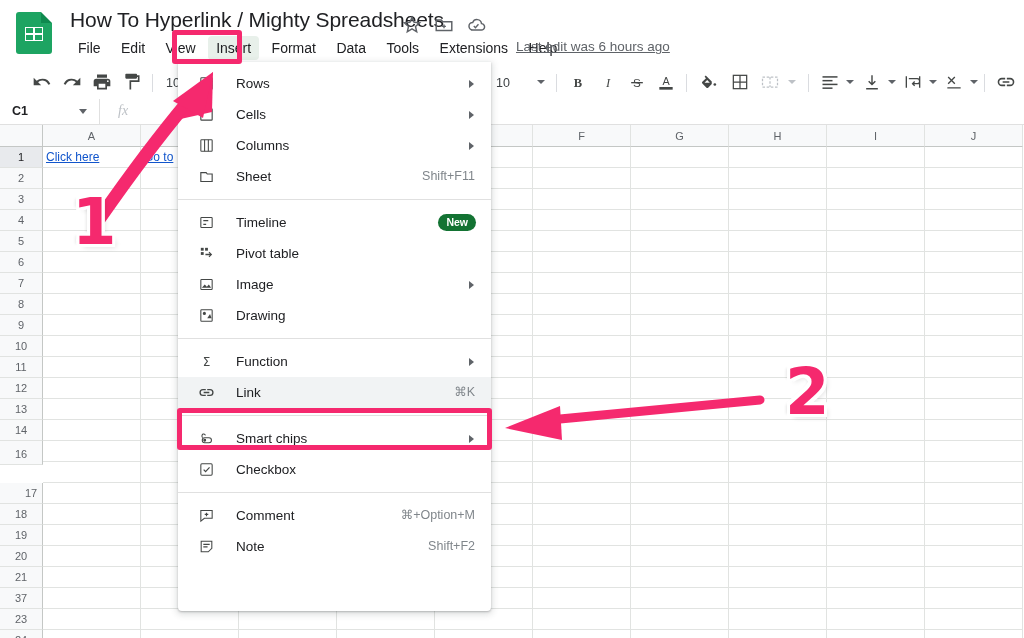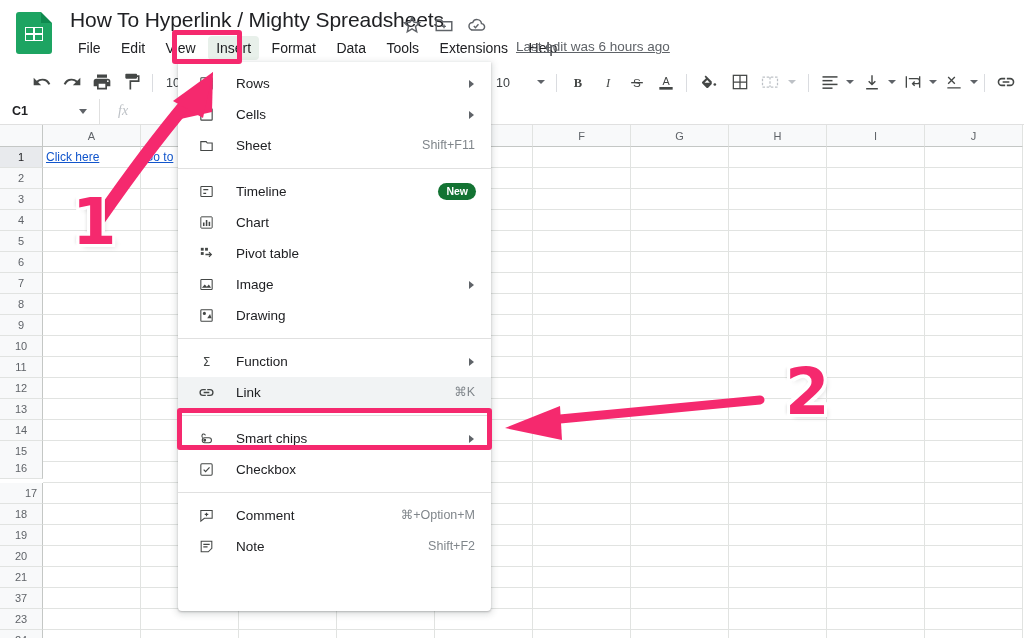--- a/index.html
+++ b/index.html
@@ -390,21 +390,21 @@
         <div class="row-head" style="top: 127px;">6</div>
         <div class="row-head" style="top: 148px;">7</div>
         <div class="row-head" style="top: 169px;">8</div>
         <div class="row-head" style="top: 190px;">9</div>
         <div class="row-head" style="top: 211px;">10</div>
         <div class="row-head" style="top: 232px;">11</div>
         <div class="row-head" style="top: 253px;">12</div>
         <div class="row-head" style="top: 274px;">13</div>
         <div class="row-head" style="top: 295px;">14</div>
         <div class="row-head" style="top: 316px;">15</div>
-        <div class="row-head" style="top: 333px;">16</div>
+        <div class="row-head" style="top: 319px;">16</div>
         <div class="row-head" style="top: 358px; padding-left: 20px;">17</div>
         <div class="row-head" style="top: 379px;">18</div>
         <div class="row-head" style="top: 400px;">19</div>
         <div class="row-head" style="top: 421px;">20</div>
         <div class="row-head" style="top: 442px;">21</div>
         <div class="row-head" style="top: 463px;">37</div>
         <div class="row-head" style="top: 484px;">23</div>
         <div class="row-head" style="top: 505px;">24</div>
       </div>
     <div id="cells-layer">
@@ -667,48 +667,47 @@
         <span class="micon">
           <svg viewBox="0 0 24 24" fill="none" stroke="currentColor" stroke-width="1.6">
             <rect x="4" y="4" width="16" height="16" rx="1"></rect>
           </svg>
         </span>
         <span class="mlabel">Cells</span>
         <span class="marrow"></span>
       </div>
       <div class="mrow">
         <span class="micon">
+          <svg viewBox="0 0 24 24" fill="none" stroke="currentColor" stroke-width="1.5">
+            <rect x="4" y="4" width="16" height="16" rx="1"></rect>
+            <path d="M9.3 4v16M14.6 4v16"></path>
+          </svg>
+        </span>
+        <span class="mlabel">Columns</span>
+        <span class="marrow"></span>
+      </div>
+      <div class="mrow">
+        <span class="micon">
           <svg viewBox="0 0 24 24" fill="none" stroke="currentColor" stroke-width="1.6">
             <path d="M4 6.5h7.5l1.6 2H20V19H4z"></path>
           </svg>
         </span>
         <span class="mlabel">Sheet</span>
         <span class="maccel">Shift+F11</span>
       </div>
       <div class="mdiv"></div>
       <div class="mrow">
         <span class="micon">
           <svg viewBox="0 0 24 24" fill="none" stroke="currentColor" stroke-width="1.5">
             <rect x="4" y="5" width="16" height="14" rx="1"></rect>
             <path d="M7.5 9.5h7M7.5 14.5h4" stroke-width="1.8"></path>
           </svg>
         </span>
         <span class="mlabel">Timeline</span>
         <span class="mbadge">New</span>
-      </div>
-      <div class="mrow">
-        <span class="micon">
-          <svg viewBox="0 0 24 24" fill="none" stroke="currentColor" stroke-width="1.4">
-            <rect x="4" y="4" width="16" height="16" rx="1"></rect>
-            <rect x="7" y="12" width="2.2" height="5" fill="currentColor" stroke="none"></rect>
-            <rect x="11" y="8.5" width="2.2" height="8.5" fill="currentColor" stroke="none"></rect>
-            <rect x="15" y="11" width="2.2" height="6" fill="currentColor" stroke="none"></rect>
-          </svg>
-        </span>
-        <span class="mlabel">Chart</span>
       </div>
       <div class="mrow">
         <span class="micon">
           <svg viewBox="0 0 24 24" fill="currentColor">
             <rect x="4" y="4" width="4" height="4"></rect>
             <rect x="4" y="10" width="4" height="4"></rect>
             <rect x="10" y="4" width="4" height="4"></rect>
             <path d="M10.5 12.5h6.2l-1.8-1.8 1.2-1.2 3.9 3.9-3.9 3.9-1.2-1.2 1.8-1.8h-6.2z"></path>
           </svg>
         </span>

